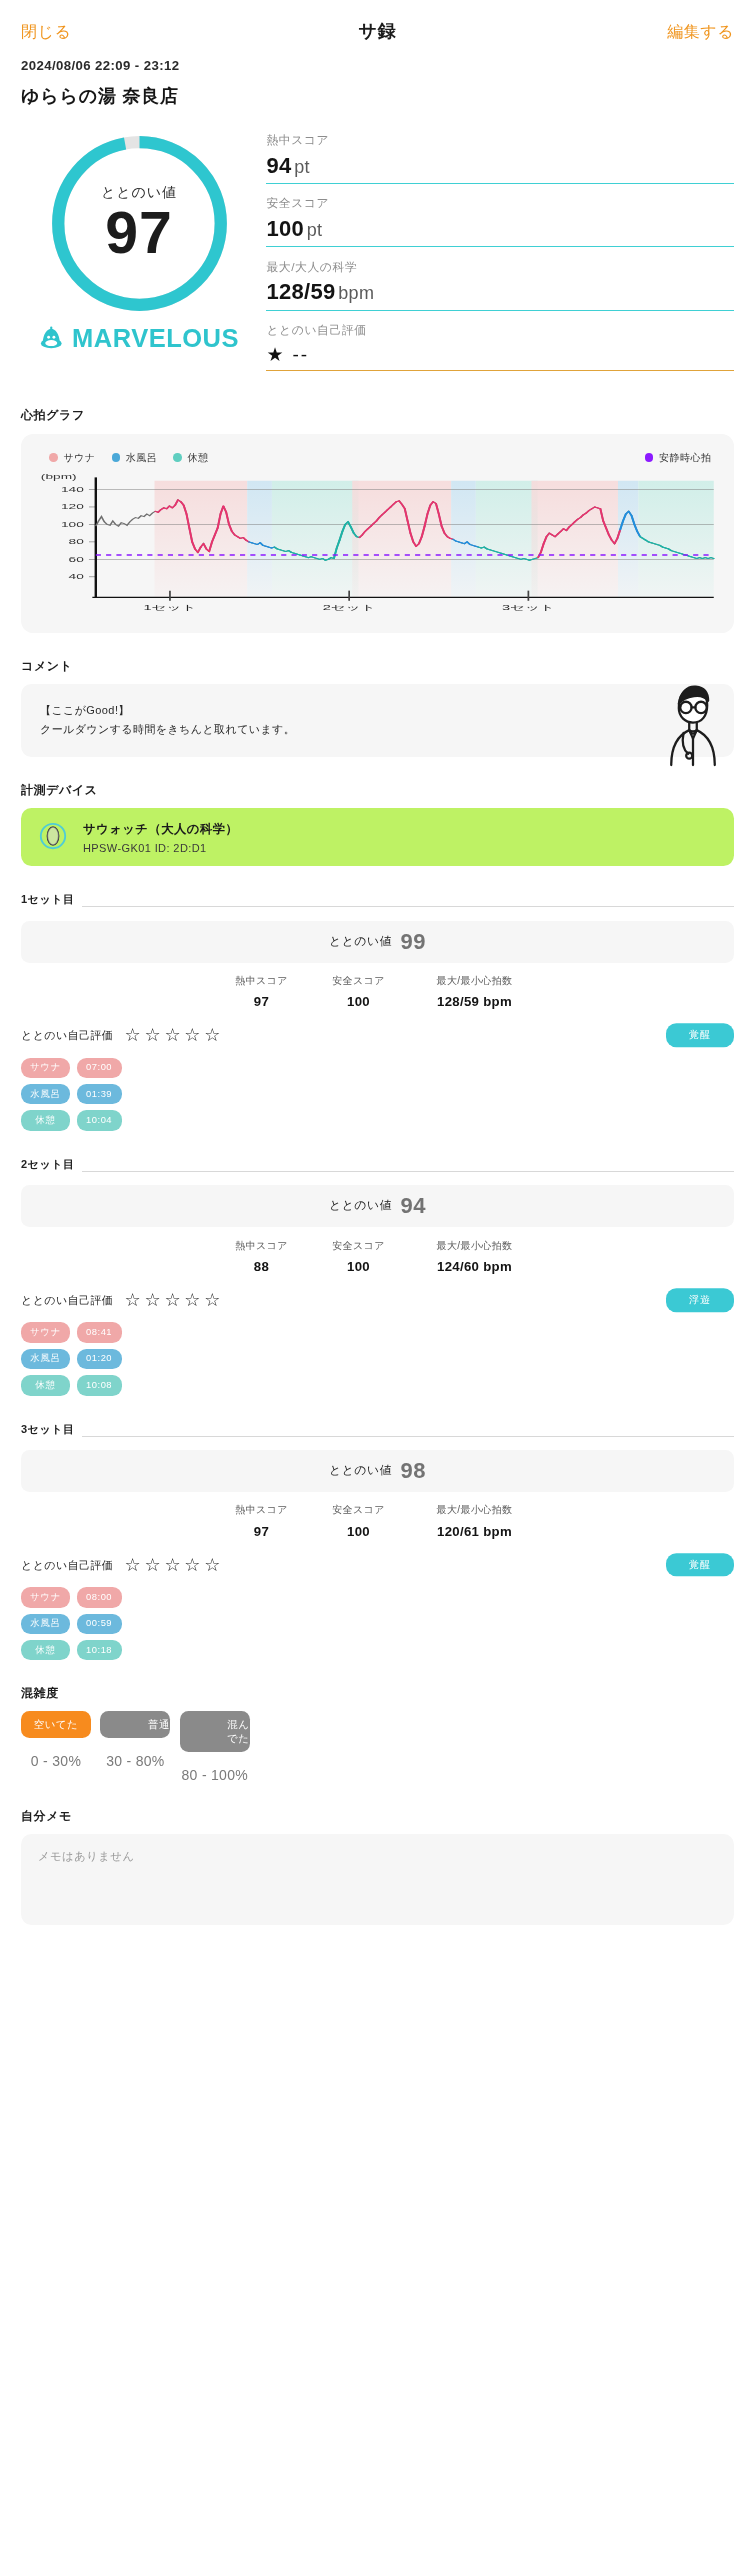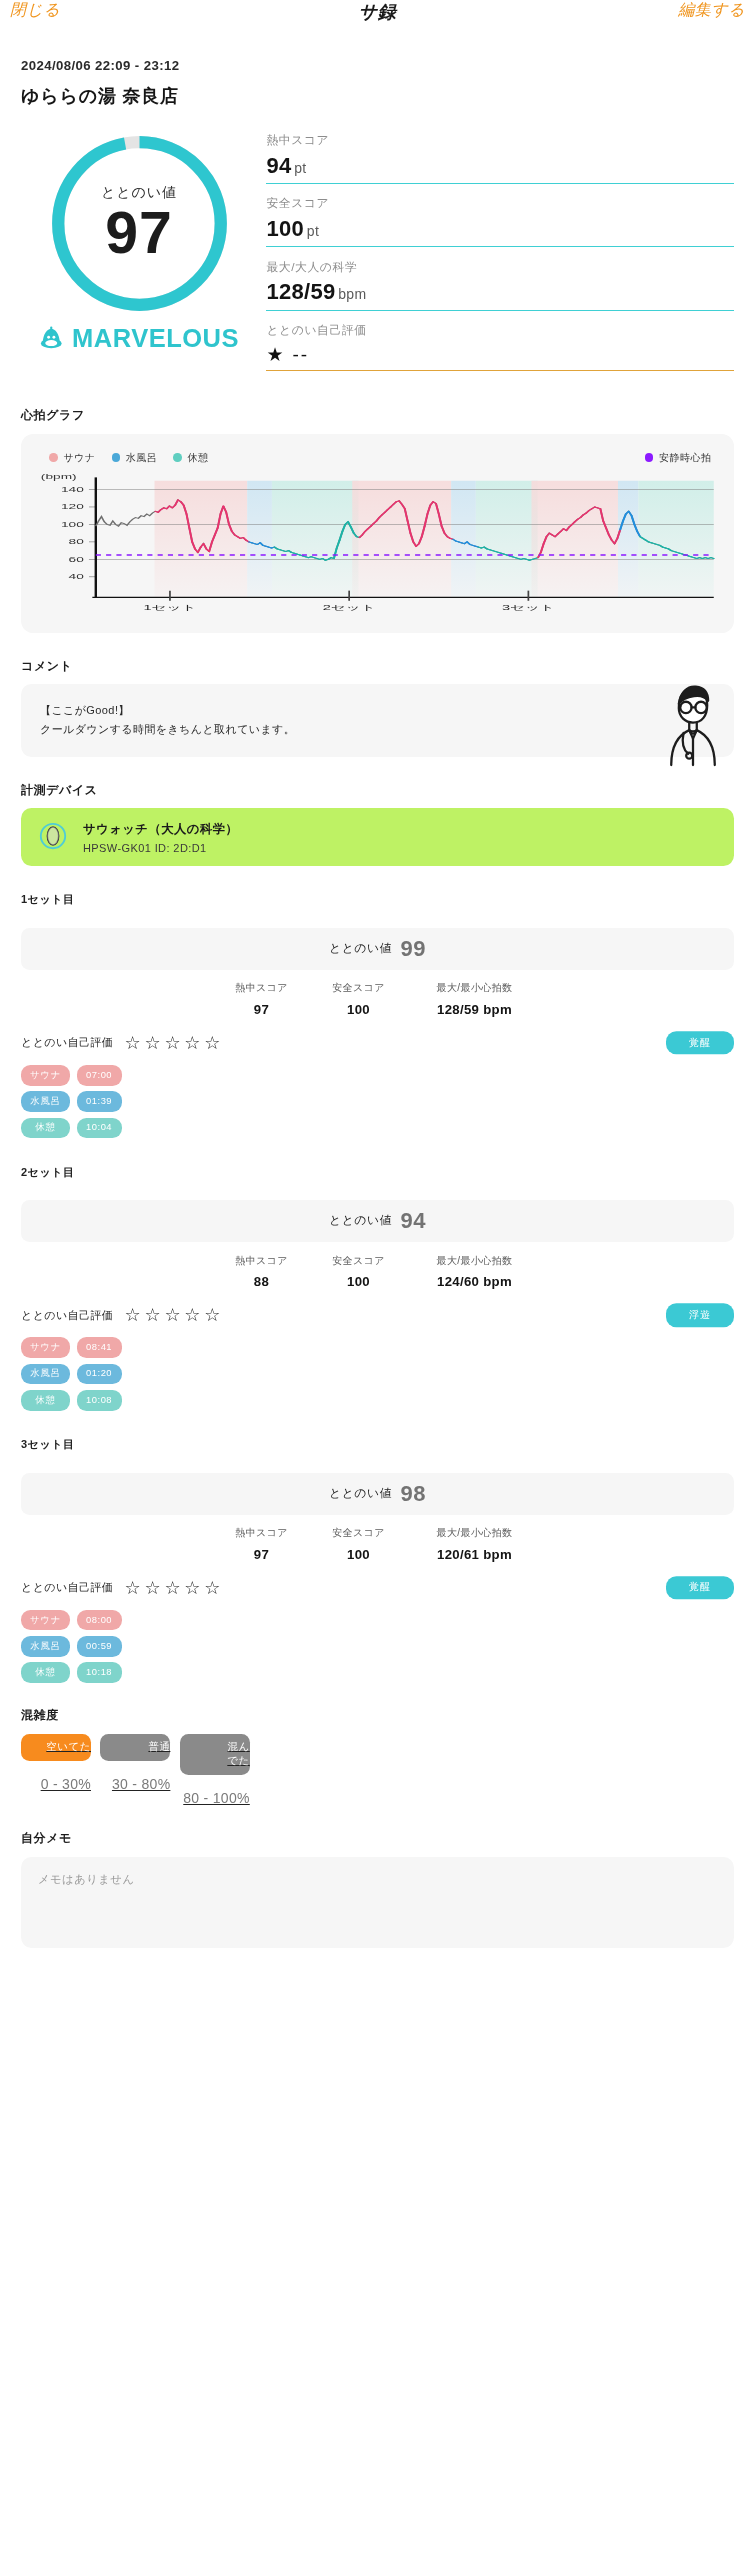--- a/index.html
+++ b/index.html
@@ -9,24 +9,23 @@
     font-family: "Liberation Sans", "DejaVu Sans", sans-serif;
     color: #222;
     -webkit-font-smoothing: antialiased;
   }
   body { width: 755px; min-height: 2576px; position: relative; }
 
   
   .topbar {
     height: 43px;
     display: flex;
-    align-items: flex-start;
+    align-items: flex-end;
     justify-content: space-between;
-    padding: 0 10px;
-    font-style: italic;
+    padding: 0 21px;
   }
   .topbar-btn {
     color: #f0951e;
     font-size: 16px;
     font-weight: 500;
     letter-spacing: 0.5px;
     cursor: pointer;
   }
   .topbar-title {
     font-size: 18px;
@@ -128,21 +127,21 @@
     margin-bottom: 3.8px;
   }
   .stat-value {
     font-size: 22px;
     font-weight: 700;
     color: #141414;
     letter-spacing: 0.3px;
     line-height: 1.2;
   }
   .stat-unit {
-    font-size: 14px;
+    font-size: 18px;
     font-weight: 400;
     color: #5a5a5a;
     margin-left: 2.8px;
   }
   .stat-star {
     font-size: 19px;
     color: #111;
     letter-spacing: 1.9px;
   }
 
@@ -219,24 +218,23 @@
   .device-sub {
     font-size: 11px;
     color: #3a3a3a;
     letter-spacing: 0.4px;
     margin-top: 3.8px;
   }
 
   
   .set-head {
     display: flex;
-    align-items: flex-start;
+    align-items: flex-end;
     gap: 7.5px;
     margin: 26.4px 0 13.2px;
-    flex-direction: column;
   }
   .set-head-label {
     font-size: 11px;
     color: #222;
     font-weight: 600;
     letter-spacing: 0.5px;
     white-space: nowrap;
   }
   .set-head-rule {
     flex: 1;
@@ -332,21 +330,21 @@
     text-align: center;
     letter-spacing: 0.8px;
   }
   .tag.time { width: 45px; letter-spacing: 0.5px; }
   .t-sauna { background: #f0a8a8; }
   .t-bath  { background: #6cb9dd; }
   .t-rest  { background: #7fd4cb; }
 
   
   .cong-row { display: flex; gap: 9.4px; margin-top: 3.8px; }
-  .cong-item { width: 70px; text-align: right; text-decoration: underline; }
+  .cong-item { width: 70px; text-align: center; }
   .cong-btn {
     border-radius: 8.5px;
     color: #ffffff;
     font-size: 10.4px;
     letter-spacing: 0.6px;
     padding: 6.6px 0;
     cursor: pointer;
   }
   .cong-btn.active { background: #f78b1e; }
   .cong-btn.idle   { background: #8a8a8a; padding-left: 47px; }

